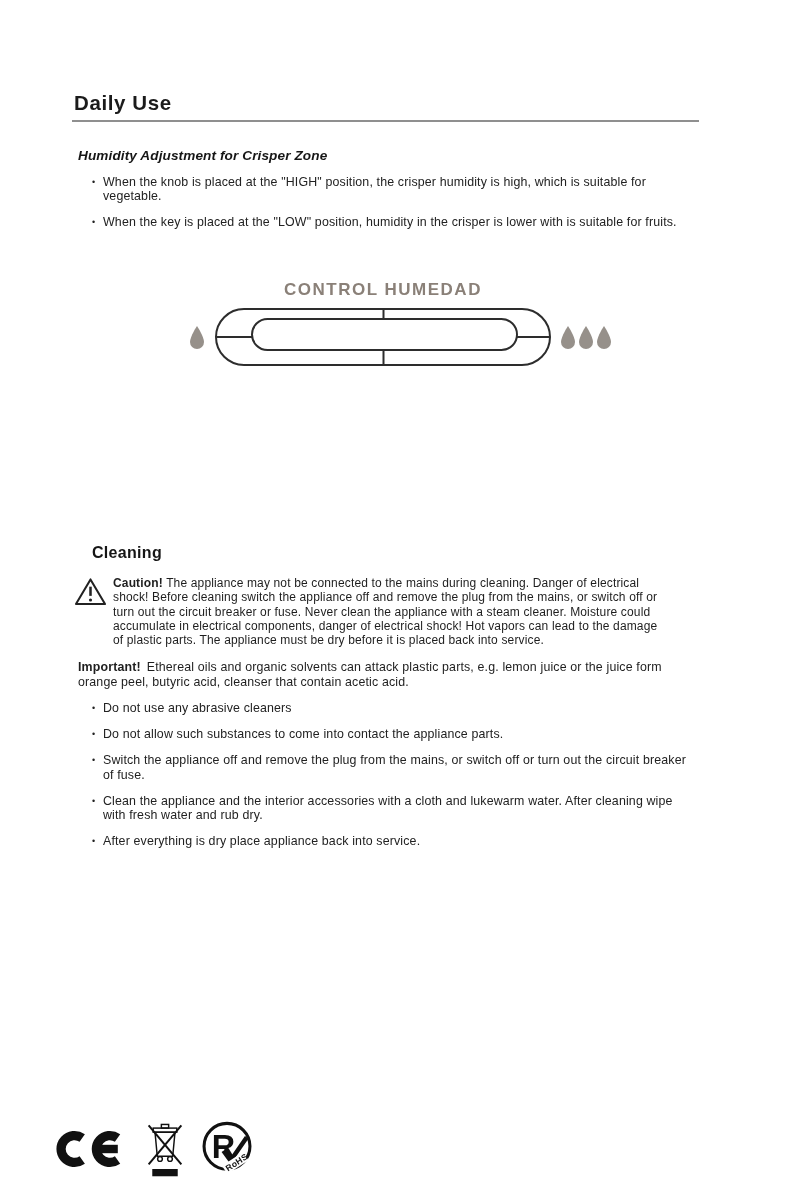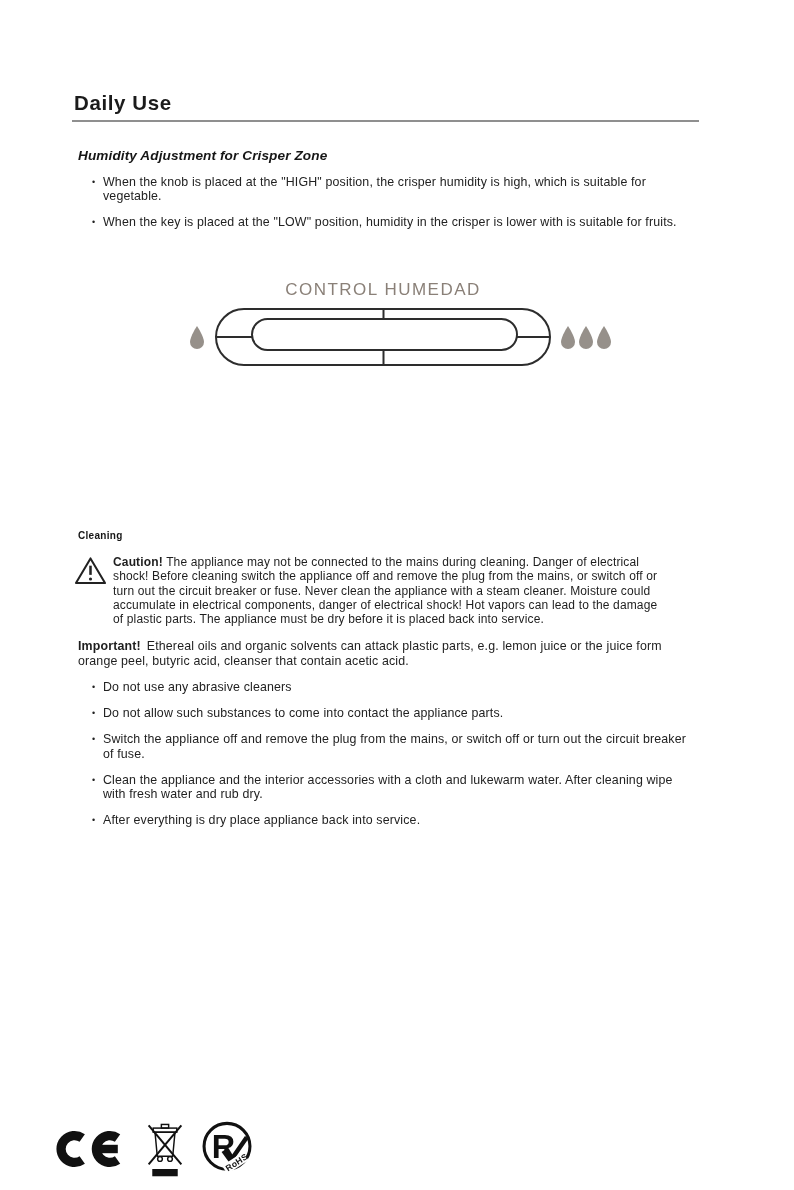--- a/index.html
+++ b/index.html
@@ -33,28 +33,28 @@
     white-space:pre-line; color:#222;
   }
   ul.bullets li::before {
     content:"•"; position:absolute; left:2px; top:0;
     font-size:9px; line-height:14.2px; color:#222;
   }
   
   .figure { position:absolute; left:180px; top:280px; width:440px; height:95px; }
   .figure-title {
     position:absolute; left:36px; top:0; width:334px;
-    text-align:center; font-size:17px; font-weight:normal; letter-spacing:1.5px;
+    text-align:center; font-size:17px; font-weight:bold; letter-spacing:1.5px;
     color:#8a8078;
   }
   .figure svg.slider { position:absolute; left:0; top:22px; }
   
   .sec-cleaning { position:absolute; left:78px; top:530px; width:680px; }
   .sec-cleaning h2 {
-    margin:0; font-size:10px; font-weight:bold; letter-spacing:0.3px; color:#161616;
+    margin:14px; font-size:16px; font-weight:bold; letter-spacing:0.3px; color:#161616;
   }
   .intro { margin:7px 0 0 0; font-size:12.4px; line-height:14.2px; letter-spacing:0.15px; }
   .caution-row { display:flex; margin:14px 0 0 -4px; }
   .caution-icon { flex:0 0 33px; margin-top:1px; }
   .caution-text {
     margin:0 0 0 6px; width:616px;
     font-size:12px; line-height:14.3px; letter-spacing:0.15px;
     white-space:pre-line;
   }
   .lead { font-weight:bold; }

